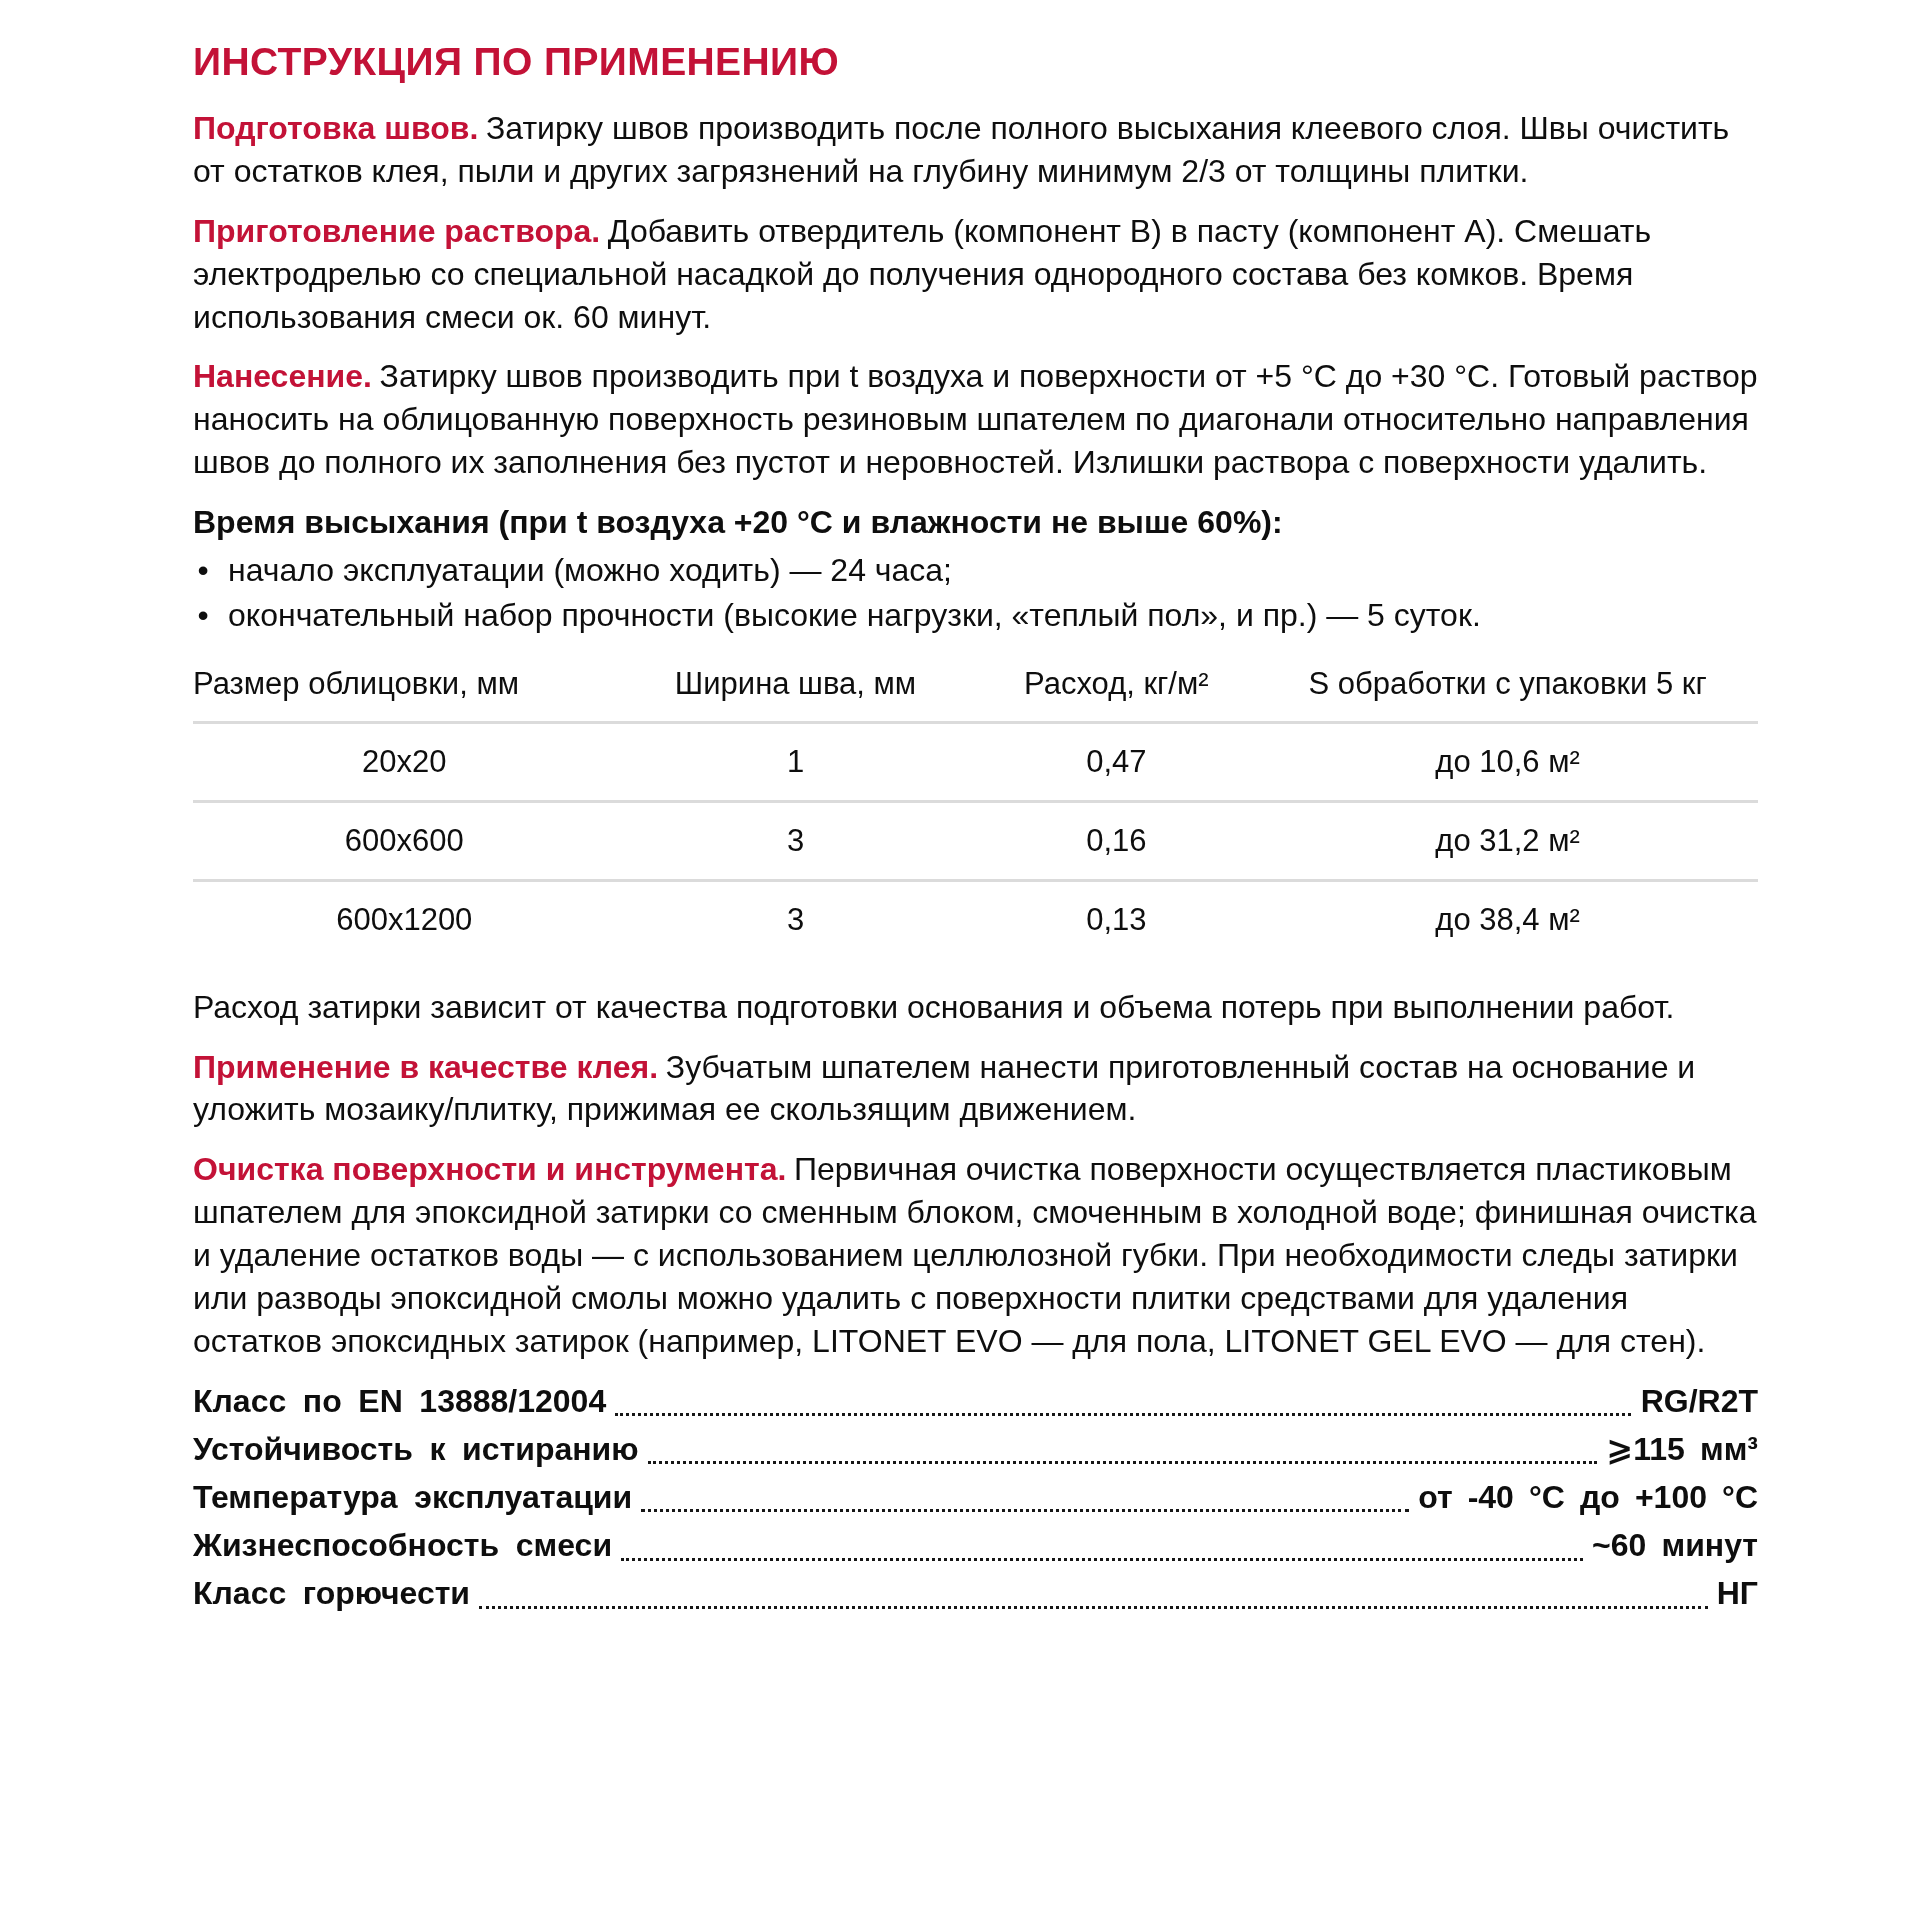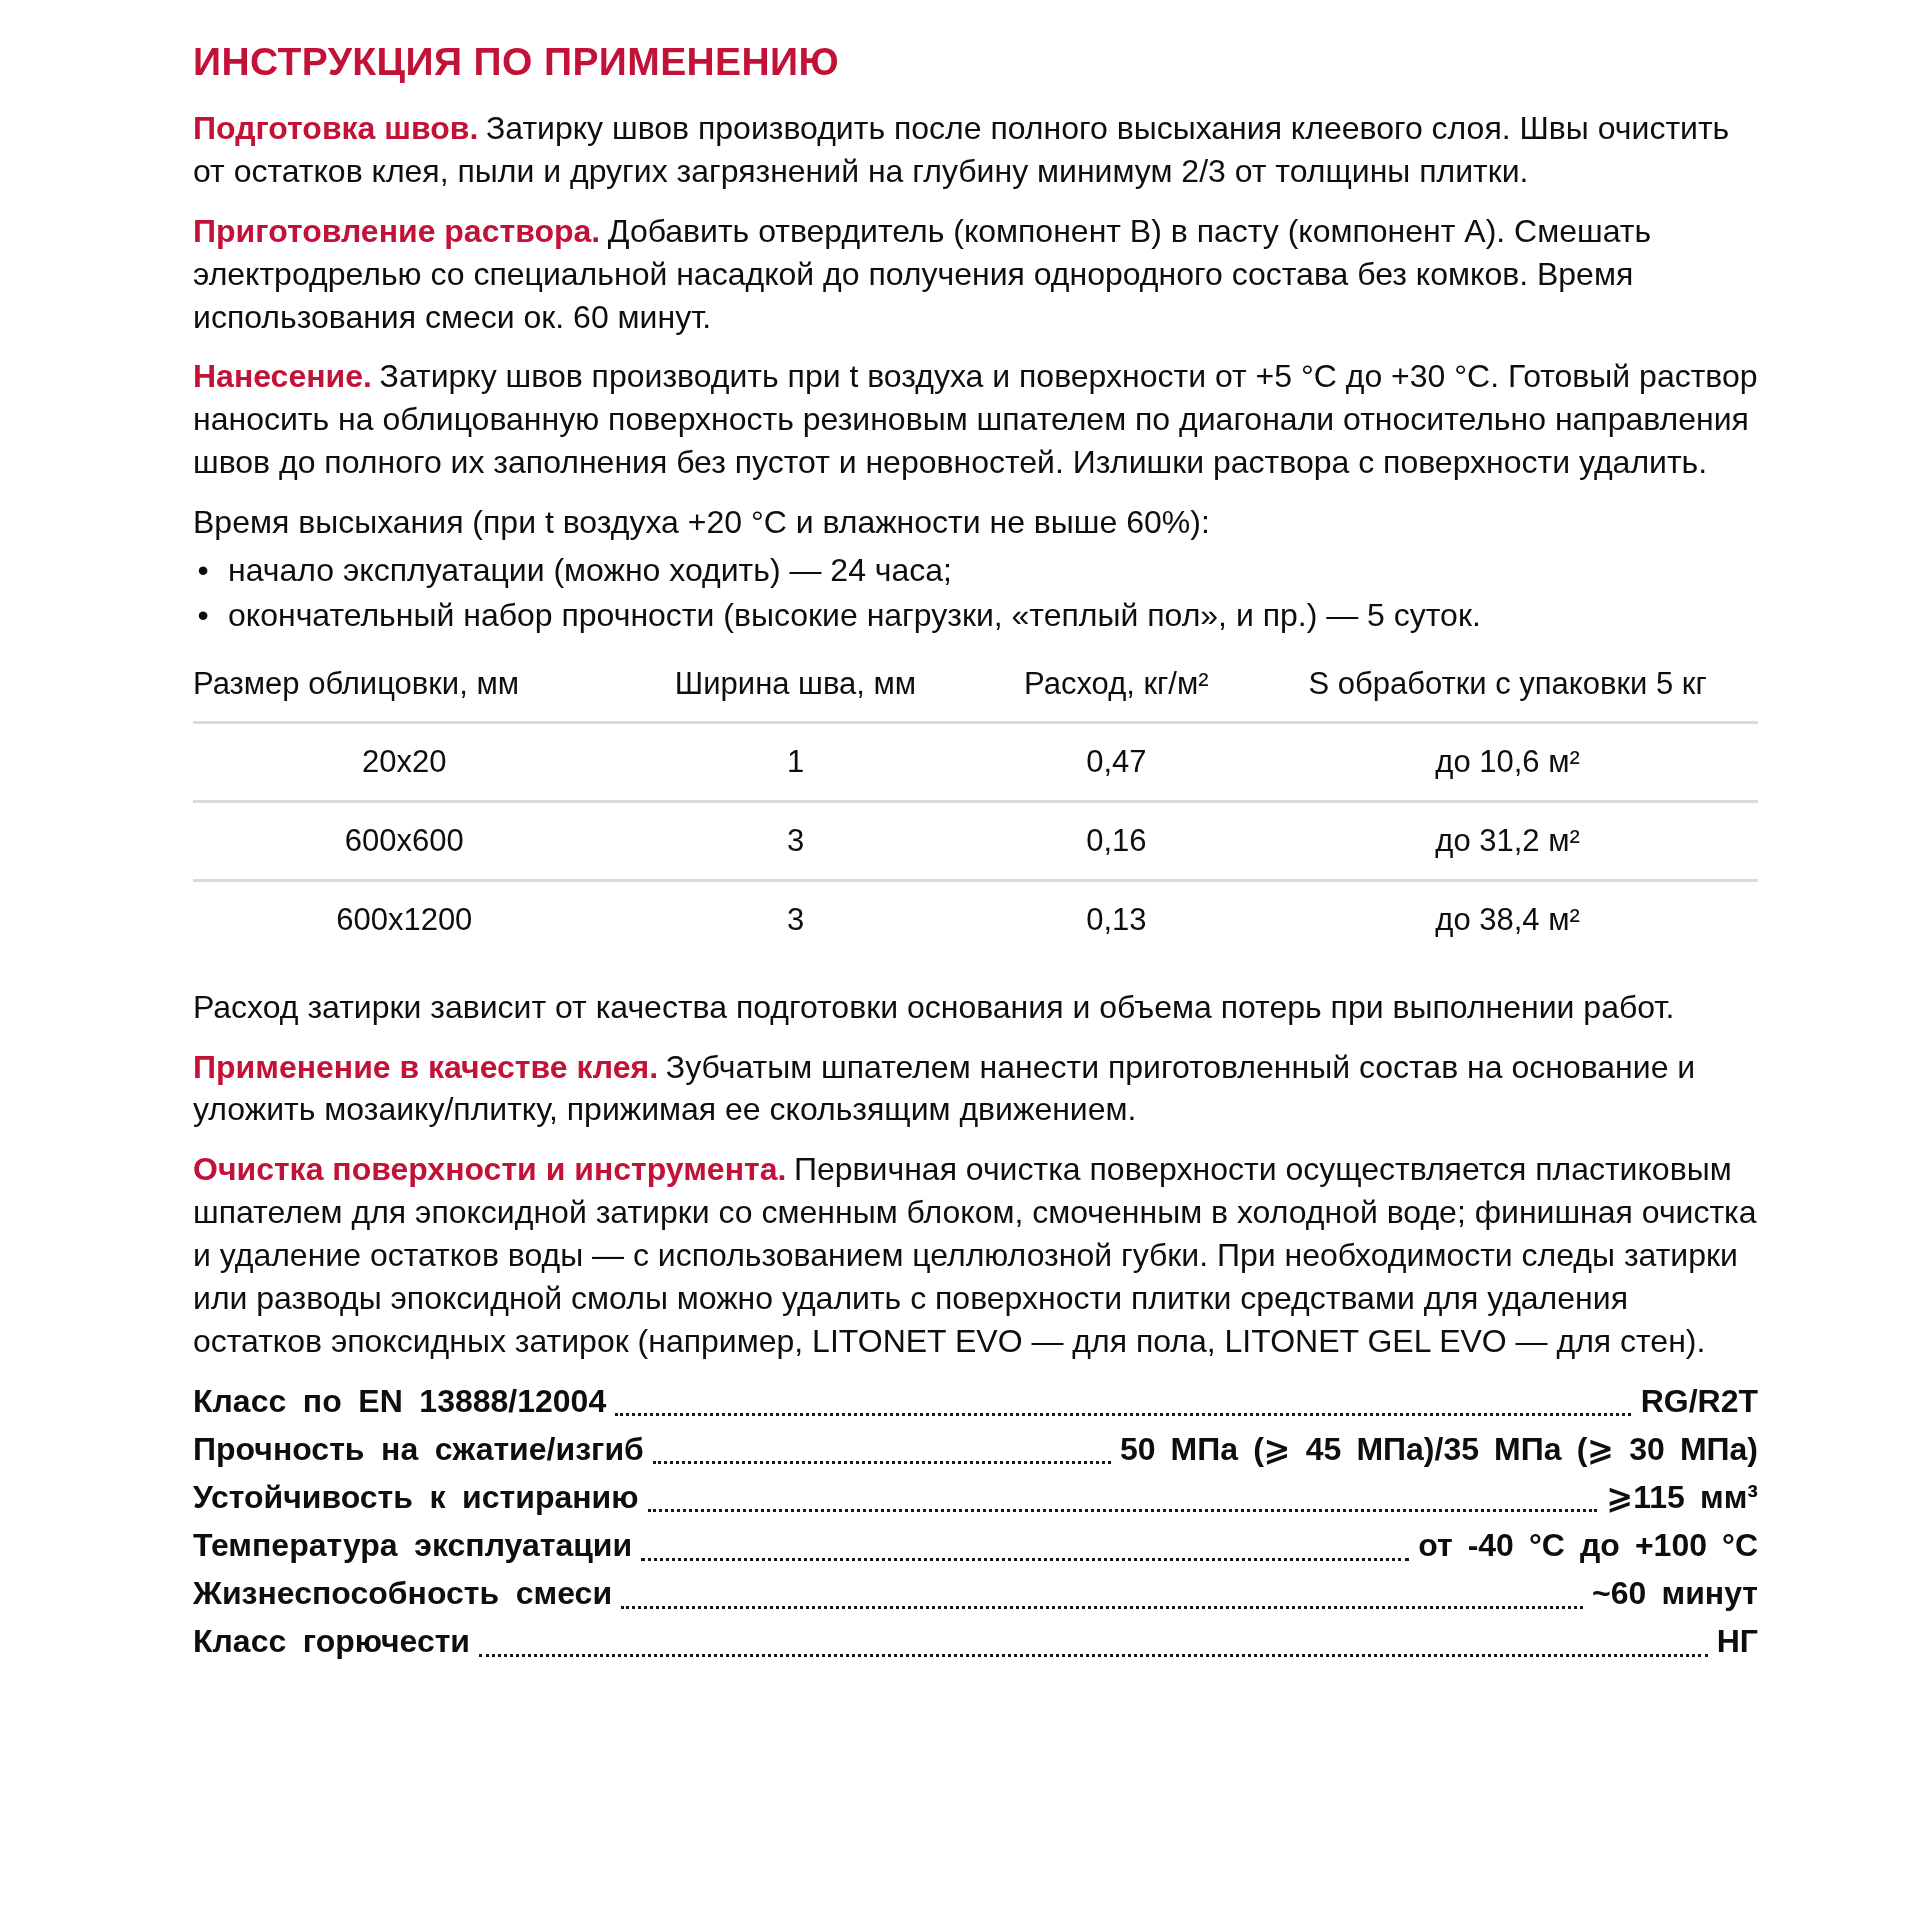--- a/index.html
+++ b/index.html
@@ -29,21 +29,21 @@
     margin:0 0 17px 0;
     font-size:32px;
     line-height:1.34;
   }
   .lead{
     color:var(--accent);
     font-weight:bold;
     margin-right:7.7px;
   }
   .bold-heading{
-    font-weight:normal;
+    font-weight:bold;
     margin:0 0 4.6px 0;
     font-size:32px;
     line-height:1.34;
   }
   ul.bullets{
     list-style:none;
     margin:0 0 14px 0;
     padding:0;
   }
   ul.bullets li{
@@ -197,25 +197,20 @@
     <span class="lead">Очистка поверхности и инструмента.</span><span>Первичная очистка поверхности осуществляется пластиковым шпателем для эпоксидной затирки со сменным блоком, смоченным в холодной воде; финишная очистка и удаление остатков воды — с использованием целлюлозной губки. При необходимости следы затирки или разводы эпоксидной смолы можно удалить с поверхности плитки средствами для удаления остатков эпоксидных затирок (например, LITONET EVO — для пола, LITONET GEL EVO — для стен).</span>
   </p>
 
 
   <div class="spec-row">
     <span class="spec-label">Класс по EN 13888/12004</span>
     <span class="spec-leader"></span>
     <span class="spec-value">RG/R2T</span>
   </div>
   <div class="spec-row">
-    <span class="spec-label">Прочность на сжатие/изгиб</span>
-    <span class="spec-leader"></span>
-    <span class="spec-value">50 МПа (⩾ 45 МПа)/35 МПа (⩾ 30 МПа)</span>
-  </div>
-  <div class="spec-row">
     <span class="spec-label">Устойчивость к истиранию</span>
     <span class="spec-leader"></span>
     <span class="spec-value">⩾115 мм³</span>
   </div>
   <div class="spec-row">
     <span class="spec-label">Температура эксплуатации</span>
     <span class="spec-leader"></span>
     <span class="spec-value">от -40 °C до +100 °C</span>
   </div>
   <div class="spec-row">

